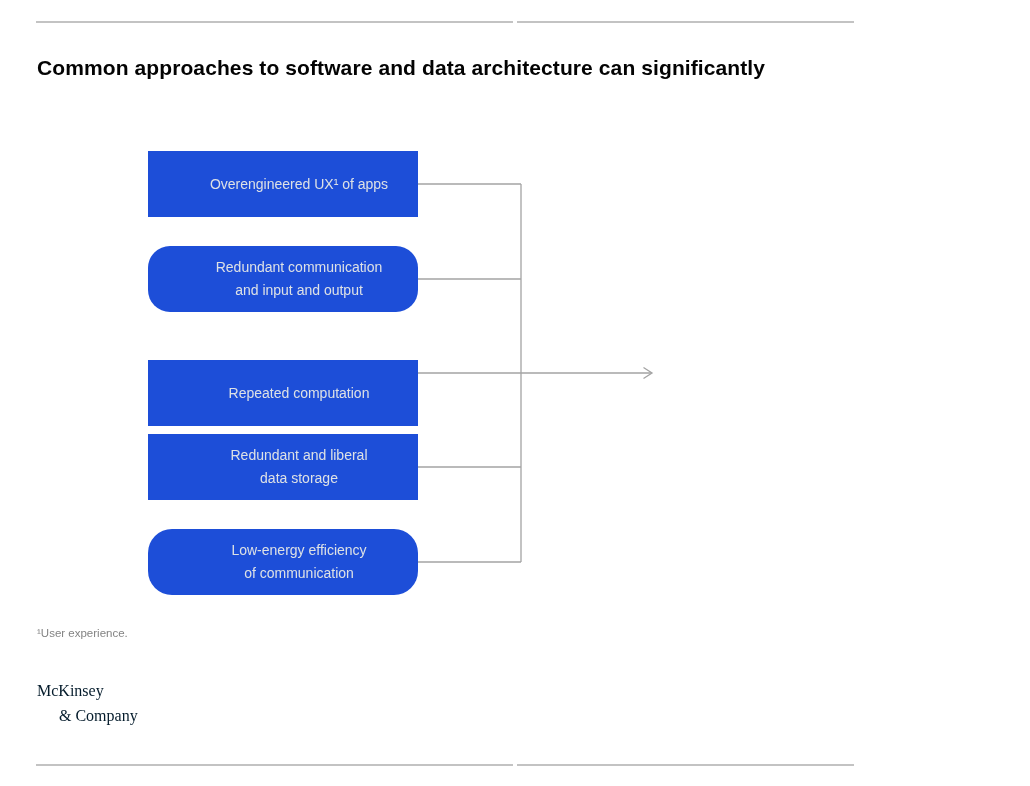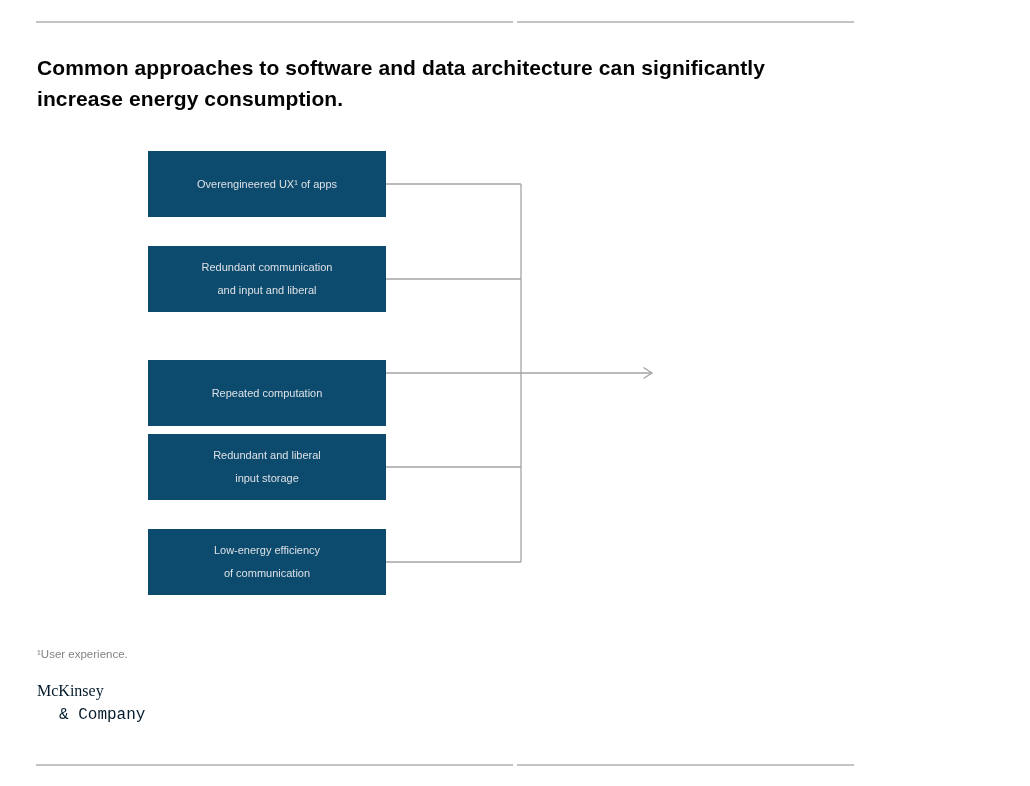--- a/index.html
+++ b/index.html
@@ -39,83 +39,83 @@
     line-height: 31px;
   }
   .connectors {
     position: absolute;
     left: 0;
     top: 0;
     pointer-events: none;
   }
   .node {
     position: absolute;
-    background: #0c4a6e;
+    background: #1d4ed8;
     color: #dde1e5;
     display: flex;
     flex-direction: column;
     align-items: center;
     justify-content: center;
     text-align: center;
-    font-size: 11px;
+    font-size: 14px;
+    padding-left: 32px;
   }
   .node-line {
     display: block;
     line-height: 23px;
     white-space: nowrap;
   }
   .node-line:empty { display: none; }
   .src {
     left: 148px;
     width: 238px;
     height: 66px;
   }
   .src.pos-0 { top: 151px; }
-  .src.pos-1 { top: 246px; }
+  .src.pos-1 { top: 246px; border-radius: 22px; }
   .src.pos-2 { top: 360px; }
   .src.pos-3 { top: 434px; }
-  .src.pos-4 { top: 529px; }
+  .src.pos-4 { top: 529px; border-radius: 24px; }
   .target {
     left: 656px;
     top: 338px;
     width: 241px;
     height: 70px;
   }
   .footnote {
     position: absolute;
     left: 37px;
-    top: 648px;
+    top: 627px;
     font-size: 11.5px;
     color: #838383;
   }
   .logo {
     position: absolute;
     left: 37px;
     top: 678px;
     font-family: "Liberation Serif", serif;
     color: #051c2c;
     font-size: 16px;
   }
   .logo-line {
     display: block;
     line-height: 25px;
   }
-  .logo-line.second { padding-left: 22px; font-family: Liberation Mono, monospace; }
+  .logo-line.second { padding-left: 22px; }
 </style>
 </head>
 <body>
 
 <div class="canvas">
 
   <div class="rule top seg-left"></div>
   <div class="rule top seg-right"></div>
 
   <h1 class="title">
     <span class="title-line">Common approaches to software and data architecture can significantly</span>
-    <span class="title-line">increase energy consumption.</span>
   </h1>
 
   <svg class="connectors" width="1030" height="786" viewBox="0 0 1030 786">
     <g stroke="#a3a3a3" stroke-width="1.3" fill="none">
       <path d="M386 184 H521"></path>
       <path d="M386 279 H521"></path>
       <path d="M386 467 H521"></path>
       <path d="M386 562 H521"></path>
       <path d="M521 184 V562"></path>
       <path d="M386 373 H651"></path>
@@ -123,31 +123,31 @@
     </g>
   </svg>
 
   <div class="node src pos-0">
     <span class="node-line">Overengineered UX¹ of apps</span>
 
   </div>
 
   <div class="node src pos-1">
     <span class="node-line">Redundant communication</span>
-    <span class="node-line">and input and liberal</span>
+    <span class="node-line">and input and output</span>
   </div>
 
   <div class="node src pos-2">
     <span class="node-line">Repeated computation</span>
 
   </div>
 
   <div class="node src pos-3">
     <span class="node-line">Redundant and liberal</span>
-    <span class="node-line">input storage</span>
+    <span class="node-line">data storage</span>
   </div>
 
   <div class="node src pos-4">
     <span class="node-line">Low-energy efficiency</span>
     <span class="node-line">of communication</span>
   </div>
 
 
   <div class="footnote">¹User experience.</div>
 

